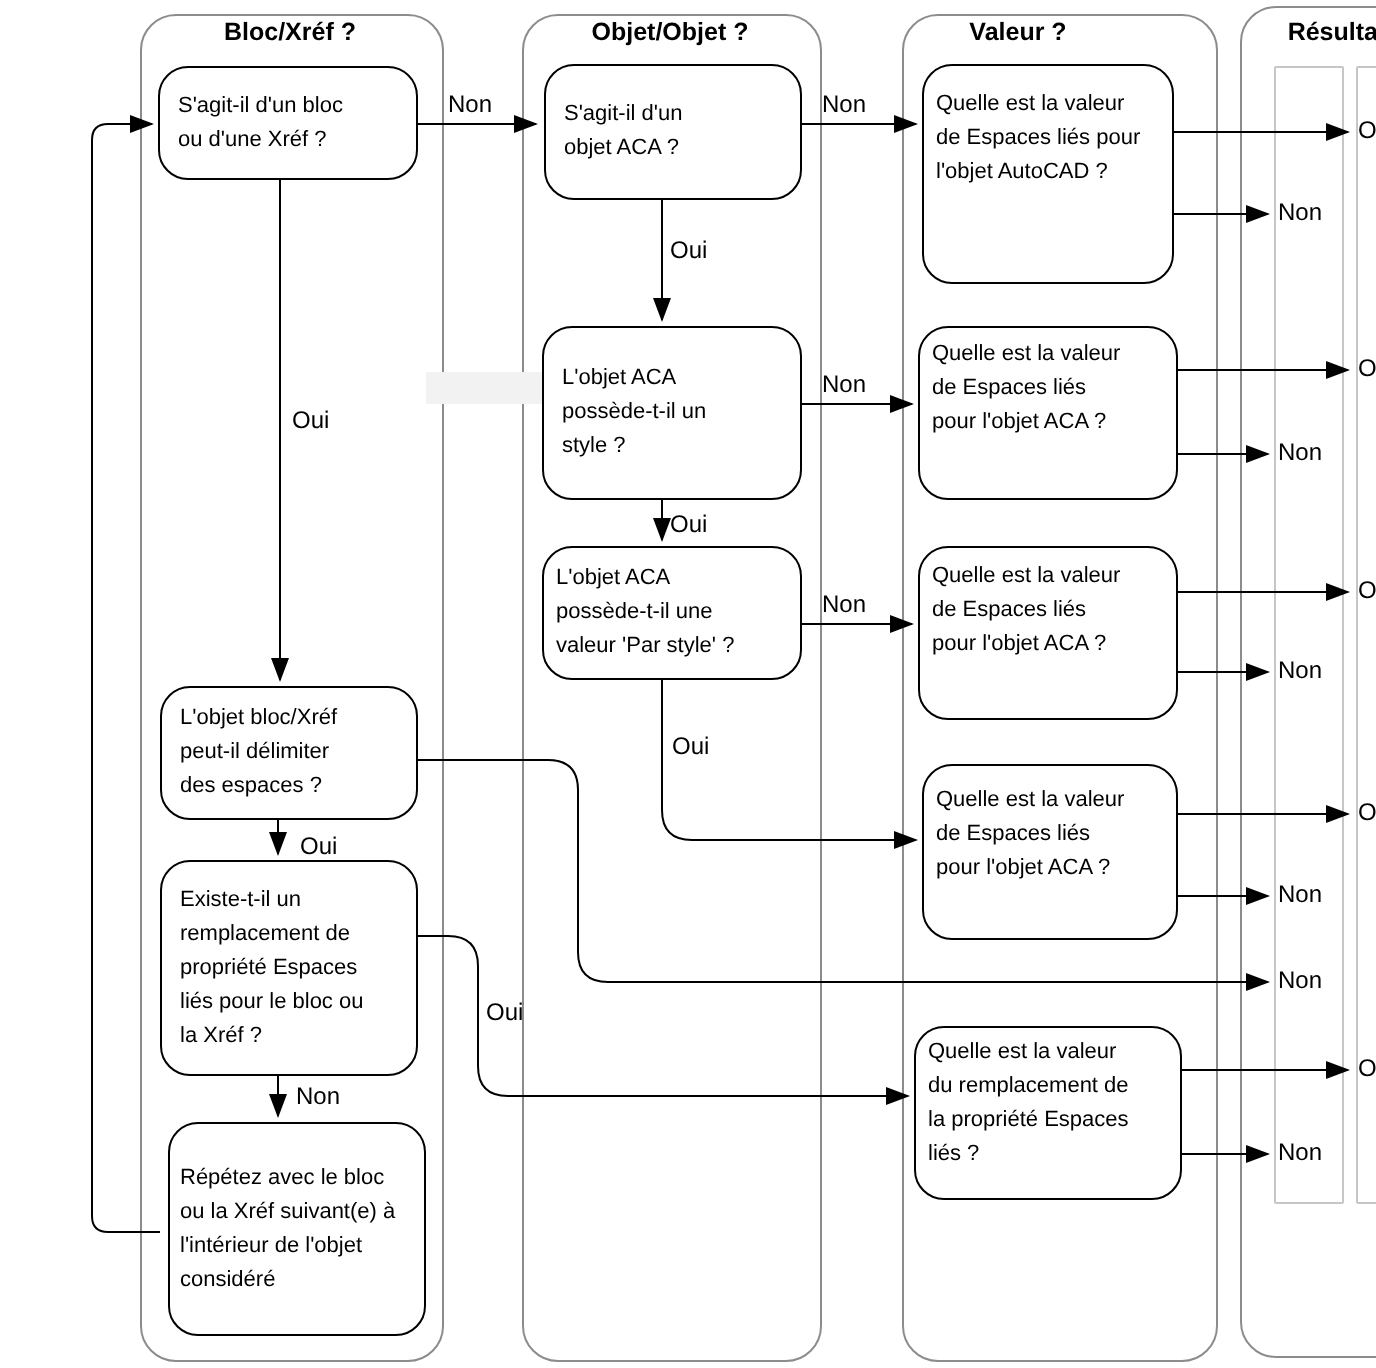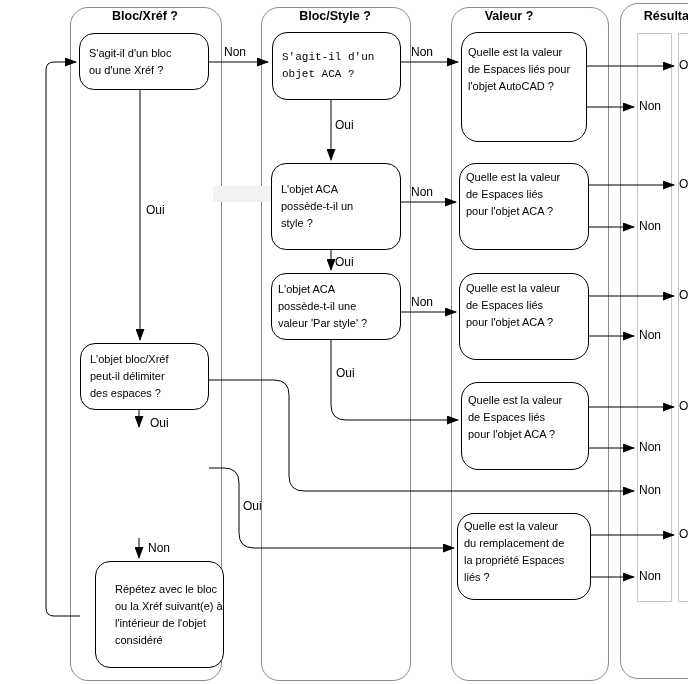--- a/index.html
+++ b/index.html
@@ -17,21 +17,21 @@
     position:absolute;border:1px solid #c6c6c6;border-radius:1px;background:transparent;
   }
   .artifact{
     position:absolute;left:174px;top:186px;width:58px;height:16px;background:#f2f2f2;
   }
   .node{
     position:absolute;border:1px solid #000;border-radius:15px;background:#fff;
     display:flex;align-items:center;box-sizing:border-box;
     font-size:11px;line-height:17px;white-space:pre-line;
   }
-  .node.top{align-items:flex-start;border-radius:17px;}
+  .node.top{align-items:flex-start;}
   .lbl{
     position:absolute;font-weight:normal;font-size:12px;line-height:14px;white-space:nowrap;
   }
   svg.wires{position:absolute;left:0;top:0;pointer-events:none;}
 </style>
 </head>
 <body>
 
 <div id="stage">
 
@@ -39,21 +39,21 @@
   <div class="col" style="left:222px;top:7px;width:148px;height:672px;"></div>
   <div class="col" style="left:412px;top:7px;width:156px;height:672px;"></div>
   <div class="col" style="left:581px;top:3px;width:97px;height:674px;"></div>
 
   <div class="artifact"></div>
 
   <div class="lane" style="left:598px;top:33px;width:33px;height:567px;"></div>
   <div class="lane" style="left:639px;top:33px;width:32px;height:567px;"></div>
 
   <div class="col-title" style="left:31px;top:9px;width:150px;">Bloc/Xréf ?</div>
-  <div class="col-title" style="left:222px;top:9px;width:148px;">Bloc/Style ?</div>
+  <div class="col-title" style="left:222px;top:9px;width:148px;">Objet/Objet ?</div>
   <div class="col-title" style="left:392px;top:9px;width:156px;">Valeur ?</div>
   <div class="col-title" style="left:581px;top:9px;width:97px;">Résultat</div>
 
   <svg class="wires" width="688" height="684" viewBox="0 0 688 684">
     <defs>
       <marker id="ah" viewBox="0 0 12 9" refX="11" refY="4.5" markerWidth="12" markerHeight="9" orient="auto">
         <path d="M0,0 L12,4.5 L0,9 Z" fill="#000"></path>
       </marker>
     </defs>
     <g stroke="#000" stroke-width="1" fill="none">
@@ -81,26 +81,31 @@
       <path d="M552,535 H635" marker-end="url(#ah)"></path>
       <path d="M552,577 H595" marker-end="url(#ah)"></path>
     </g>
   </svg>
 
   <div class="node" style="left:41px;top:343px;width:129px;height:67px;padding-left:9px;">L'objet bloc/Xréf
 peut-il délimiter
 des espaces ?</div>
   <div class="node" style="left:40px;top:33px;width:130px;height:57px;padding-left:9px;">S'agit-il d'un bloc
 ou d'une Xréf ?</div>
-  <div class="node" style="left:56px;top:561px;width:129px;height:107px;padding-left:19px;">Répétez avec le bloc
+  <div class="node" style="left:41px;top:430px;width:129px;height:108px;padding-left:9px;">Existe-t-il un
+remplacement de
+propriété Espaces
+liés pour le bloc ou
+la Xréf ?</div>
+  <div class="node" style="left:45px;top:561px;width:129px;height:107px;padding-left:5px;">Répétez avec le bloc
 ou la Xréf suivant(e) à
 l'intérieur de l'objet
 considéré</div>
 
-  <div class="node" style="left:233px;top:32px;width:129px;height:68px;padding-left:9px;font-family:Liberation Mono, monospace;">S'agit-il d'un
+  <div class="node" style="left:233px;top:32px;width:129px;height:68px;padding-left:9px;">S'agit-il d'un
 objet ACA ?</div>
   <div class="node" style="left:232px;top:163px;width:130px;height:87px;padding-left:9px;">L'objet ACA
 possède-t-il un
 style ?</div>
   <div class="node" style="left:232px;top:273px;width:130px;height:67px;padding-left:6px;">L'objet ACA
 possède-t-il une
 valeur 'Par style' ?</div>
 
   <div class="node top" style="left:422px;top:32px;width:126px;height:110px;padding:11px 4px 0 6px;">Quelle est la valeur
 de Espaces liés pour

